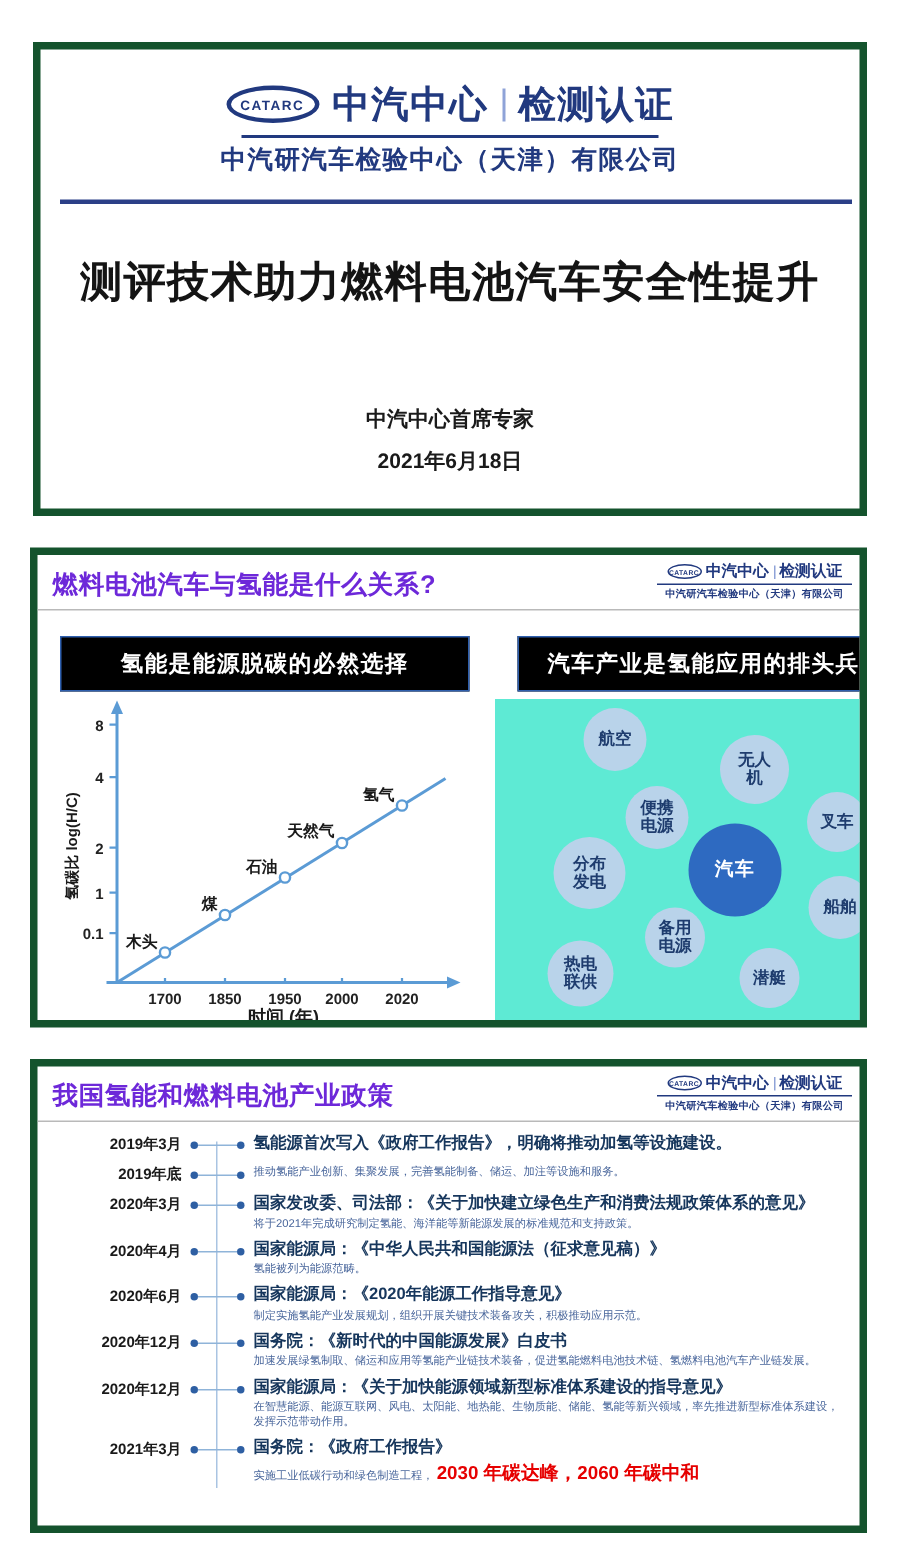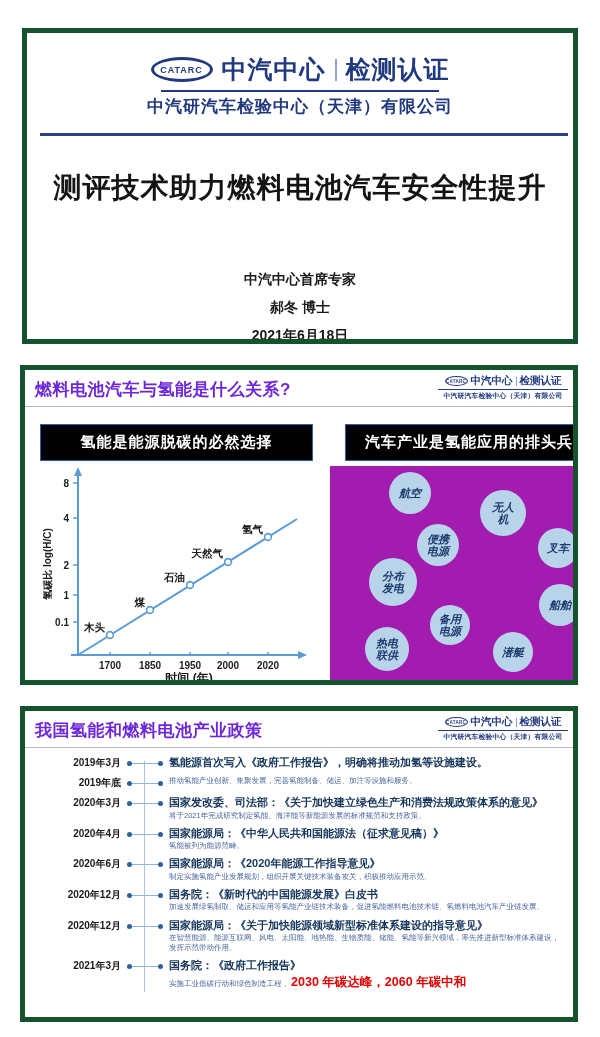--- a/index.html
+++ b/index.html
@@ -42,21 +42,21 @@
 
   
   .slide2 { left:20px; top:365px; width:558px; height:320px; }
   .panel-bar { position:absolute; top:54px; height:37px; background:#000000;
     border:1px solid #2e5fae; color:#fff; font-size:15px; font-weight:bold;
     display:flex; align-items:center; justify-content:center; letter-spacing:1px; }
   .bar-left  { left:15px;  width:273px; }
   .bar-right { left:320px; width:248px; }
   .chart-svg { position:absolute; left:12px; top:94px; }
   .bubble-panel { position:absolute; left:305px; top:96px; width:253px; height:219px;
-    background:#a21caf;font-style:italic; }
+    background:#5eead4; }
   .bubble { position:absolute; border-radius:50%; background:#b9d3ea;
     display:flex; align-items:center; justify-content:center; text-align:center;
     font-size:11px; font-weight:bold; color:#1e3c6e; line-height:1.1; white-space:pre-line; }
   .bubble-center { background:#2e6ac1; color:#fff; font-size:12.5px; letter-spacing:1px; }
 
   
   .slide3 { left:20px; top:706px; width:558px; height:316px; }
   .timeline { position:absolute; left:0; top:44px; width:100%; }
   .spine { position:absolute; left:119px; top:6px; bottom:4px; width:1px; background:#a9c4e2; }
   .trow { position:relative; display:flex; align-items:flex-start;
@@ -84,21 +84,20 @@
         <span class="brand-sep-big"></span>
         <span class="brand-big">检测认证</span>
       </div>
       <div class="logo-rule"></div>
       <div class="logo-company">中汽研汽车检验中心（天津）有限公司</div>
     </div>
     <div class="slide1-hr"></div>
     <h1 class="slide1-title">测评技术助力燃料电池汽车安全性提升</h1>
     <div class="speaker">
       <div>中汽中心首席专家</div>
-      <div>郝冬 博士</div>
       <div>2021年6月18日</div>
     </div>
   </section>
 
   <section class="slide slide2">
     <h2 class="slide-head-title">燃料电池汽车与氢能是什么关系?</h2>
     <div class="mini-logo">
       <div class="mini-row1">
         <span class="oval-mini">CATARC</span>
         <span class="mini-brand">中汽中心</span>
@@ -173,20 +172,21 @@
       <text x="14" y="100" font-size="10" font-weight="bold" fill="#1a1a1a" text-anchor="middle" transform="rotate(-90 14 100)">氢碳比 log(H/C)</text>
     </svg>
 
     <div class="bubble-panel">
       <div class="bubble" style="left:59px;top:6px;width:42px;height:42px;">航空</div>
       <div class="bubble" style="left:150px;top:24px;width:46px;height:46px;">无人
 机</div>
       <div class="bubble" style="left:208px;top:62px;width:40px;height:40px;">叉车</div>
       <div class="bubble" style="left:87px;top:58px;width:42px;height:42px;">便携
 电源</div>
+      <div class="bubble bubble-center" style="left:129px;top:83px;width:62px;height:62px;">汽车</div>
       <div class="bubble" style="left:39px;top:92px;width:48px;height:48px;">分布
 发电</div>
       <div class="bubble" style="left:209px;top:118px;width:42px;height:42px;">船舶</div>
       <div class="bubble" style="left:100px;top:139px;width:40px;height:40px;">备用
 电源</div>
       <div class="bubble" style="left:163px;top:166px;width:40px;height:40px;">潜艇</div>
       <div class="bubble" style="left:35px;top:161px;width:44px;height:44px;">热电
 联供</div>
     </div>
   </section>

